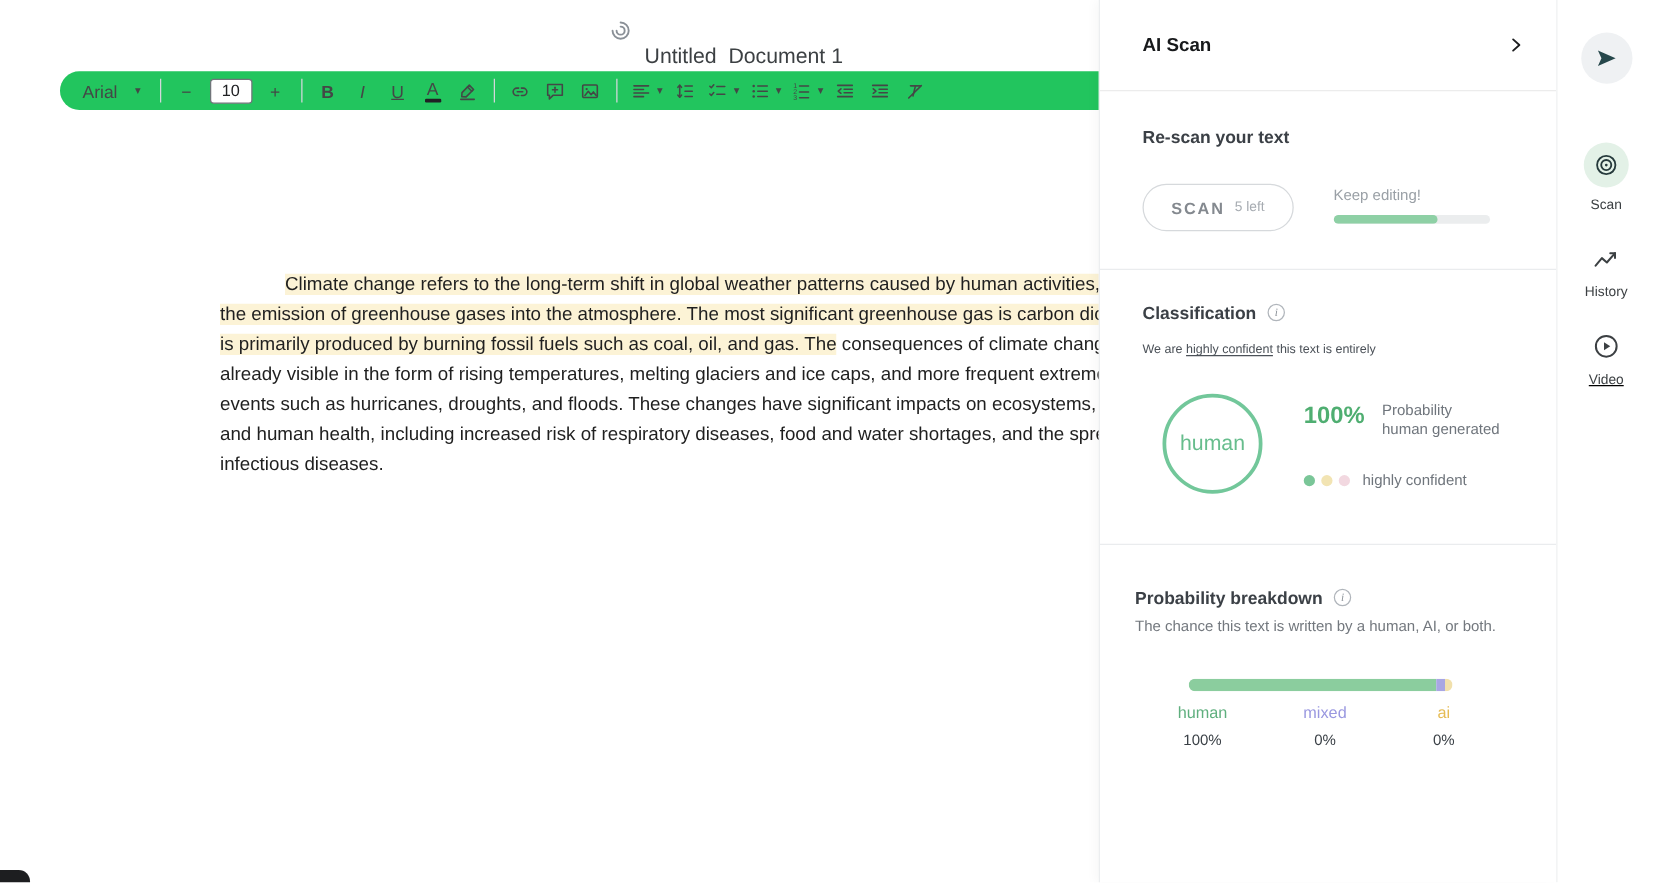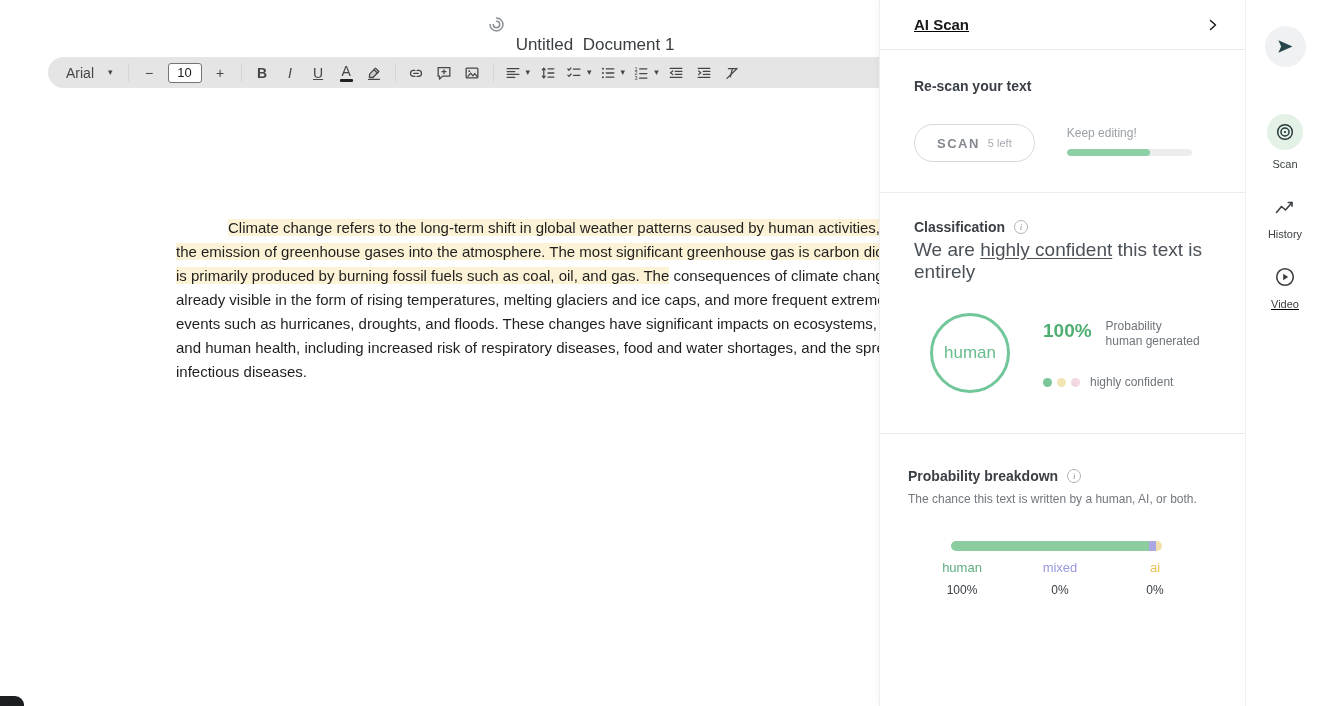--- a/index.html
+++ b/index.html
@@ -5,21 +5,21 @@
   html,body{margin:0;padding:0;width:1324px;height:706px;overflow:hidden;background:#fff;
     font-family:"Liberation Sans",sans-serif;-webkit-font-smoothing:antialiased;position:relative;}
   *{box-sizing:border-box;}
 
   
   .editor{position:absolute;top:0;left:0;right:79px;bottom:0;background:#fff;}
   .doc-header{height:48px;display:flex;align-items:center;justify-content:center;}
   .doc-header-group{display:flex;align-items:center;gap:10px;transform:translateX(-42px);}
   .doc-title{font-size:17px;color:#3c4043;white-space:pre;margin-top:41px;}
 
-  .toolbar{position:absolute;top:57px;left:48px;right:40px;height:31px;background:#e5e5e5;
+  .toolbar{position:absolute;top:57px;left:48px;right:40px;height:31px;background:#22c55e;
     border-radius:21px;display:flex;align-items:center;padding:0 10px;gap:1px;color:#444746;}
   .tb-btn{height:26px;min-width:27px;border:none;background:transparent;border-radius:4px;
     display:flex;align-items:center;justify-content:center;font-size:14px;color:#444746;
     font-family:"Liberation Sans",sans-serif;padding:0 3px;cursor:pointer;}
   .tb-sep{width:1px;height:19px;background:#d3d7db;margin:0 6px;flex:0 0 auto;}
   .font-select{display:flex;align-items:center;gap:14px;padding:0 8px;height:26px;border-radius:4px;
     font-size:14px;cursor:pointer;}
   .caret{font-size:9px;color:#444746;line-height:1;}
   .size-box{width:34px;height:20px;background:#fff;border:1px solid #70757a;border-radius:3px;
     display:flex;align-items:center;justify-content:center;font-size:13px;color:#202124;margin:0 4px;cursor:text;}
@@ -32,22 +32,22 @@
   .ic .num{font-size:6.2px;fill:#444746;stroke:none;font-family:"Liberation Sans",sans-serif;}
   .with-caret{gap:4px;}
 
   .doc-text{position:absolute;top:216px;left:176px;width:790px;margin:0;
     font-size:15px;line-height:24px;color:#1f1f1f;text-indent:52px;}
   .hl{background:#fcf3d6;}
 
   
   .panel{position:absolute;top:0;bottom:0;left:879px;width:366px;background:#fff;z-index:5;
     border-left:1px solid #eceef0;box-shadow:-3px 0 8px rgba(0,0,0,0.03);}
-  .panel-header{height:50px;display:flex;align-items:center;justify-content:space-between;
-    padding:0 24px 0 34px;border-bottom:1px solid #ececec;text-decoration:underline;}
+  .panel-header{height:73px;display:flex;align-items:center;justify-content:space-between;
+    padding:0 24px 0 34px;border-bottom:1px solid #ececec;}
   .panel-title{font-size:15px;font-weight:700;color:#17191b;}
   .chev{display:flex;align-items:center;cursor:pointer;}
   .sec{border-bottom:1px solid #eaecee;}
   .sec h3{margin:0;font-size:14px;font-weight:700;color:#3b4046;}
   .desc{font-size:12px;color:#73787e;line-height:1.22;margin:8px 0 0;}
   .sec-rescan{padding:28px 30px 30px 34px;}
   .sec-rescan .desc{width:255px;}
   .rescan-row{display:flex;gap:32px;margin-top:30px;align-items:flex-start;}
   .scan-btn{display:flex;align-items:center;justify-content:center;gap:8px;height:38px;padding:0 22px;
     background:#fff;border:1.5px solid #d6d9dc;border-radius:20px;cursor:pointer;
@@ -57,21 +57,21 @@
   .keep{margin-top:2px;}
   .keep-label{font-size:12px;color:#9aa0a6;}
   .progress{width:125px;height:7px;background:#ebedee;border-radius:4px;margin-top:9px;overflow:hidden;}
   .progress-fill{height:100%;background:#8ed0a5;border-radius:4px;width:67%;}
 
   .sec-class{padding:26px 30px 40px 34px;}
   .sec-head{display:flex;align-items:center;gap:9px;}
   .info{width:14px;height:14px;border:1px solid #b0b5bb;border-radius:50%;color:#8a9097;
     font-size:9px;display:inline-flex;align-items:center;justify-content:center;cursor:pointer;
     font-family:"Liberation Serif",serif;font-style:italic;}
-  .statement{font-size:19px;color:#4b5158;margin:4px 0 0;}
+  .statement{font-size:10px;color:#4b5158;margin:16px 0 0;}
   .u{text-decoration:underline;text-underline-offset:2px;cursor:pointer;}
   .class-row{display:flex;gap:33px;margin-top:30px;align-items:flex-start;}
   .human-circle{width:80px;height:80px;border:3px solid #72c79a;border-radius:50%;margin-left:16px;
     display:flex;align-items:center;justify-content:center;color:#67bd8d;font-size:17px;flex:0 0 auto;}
   .class-col{padding-top:6px;}
   .pct-row{display:flex;gap:14px;align-items:flex-start;}
   .pct{font-size:19px;font-weight:700;color:#4fae71;line-height:1;padding-top:2px;}
   .pct-label{font-size:12px;color:#6f757c;line-height:15px;}
   .conf-row{display:flex;align-items:center;gap:10px;margin-top:26px;}
   .dots{display:flex;gap:5px;}

